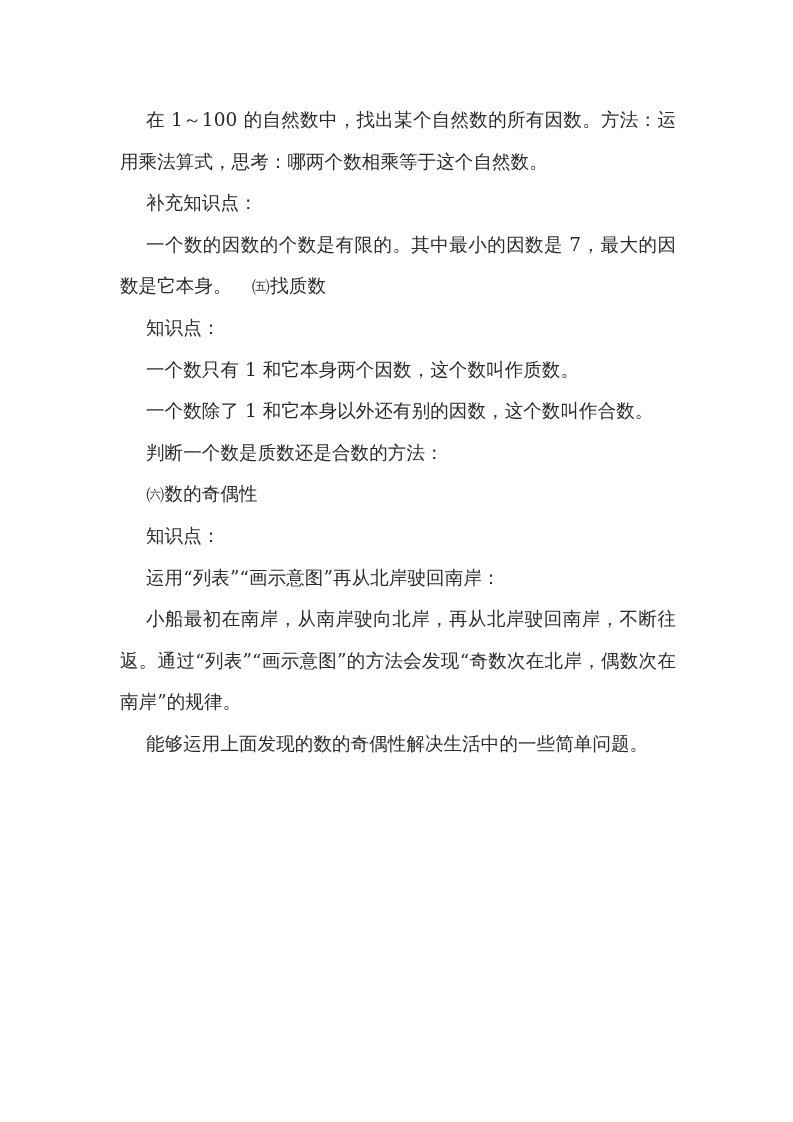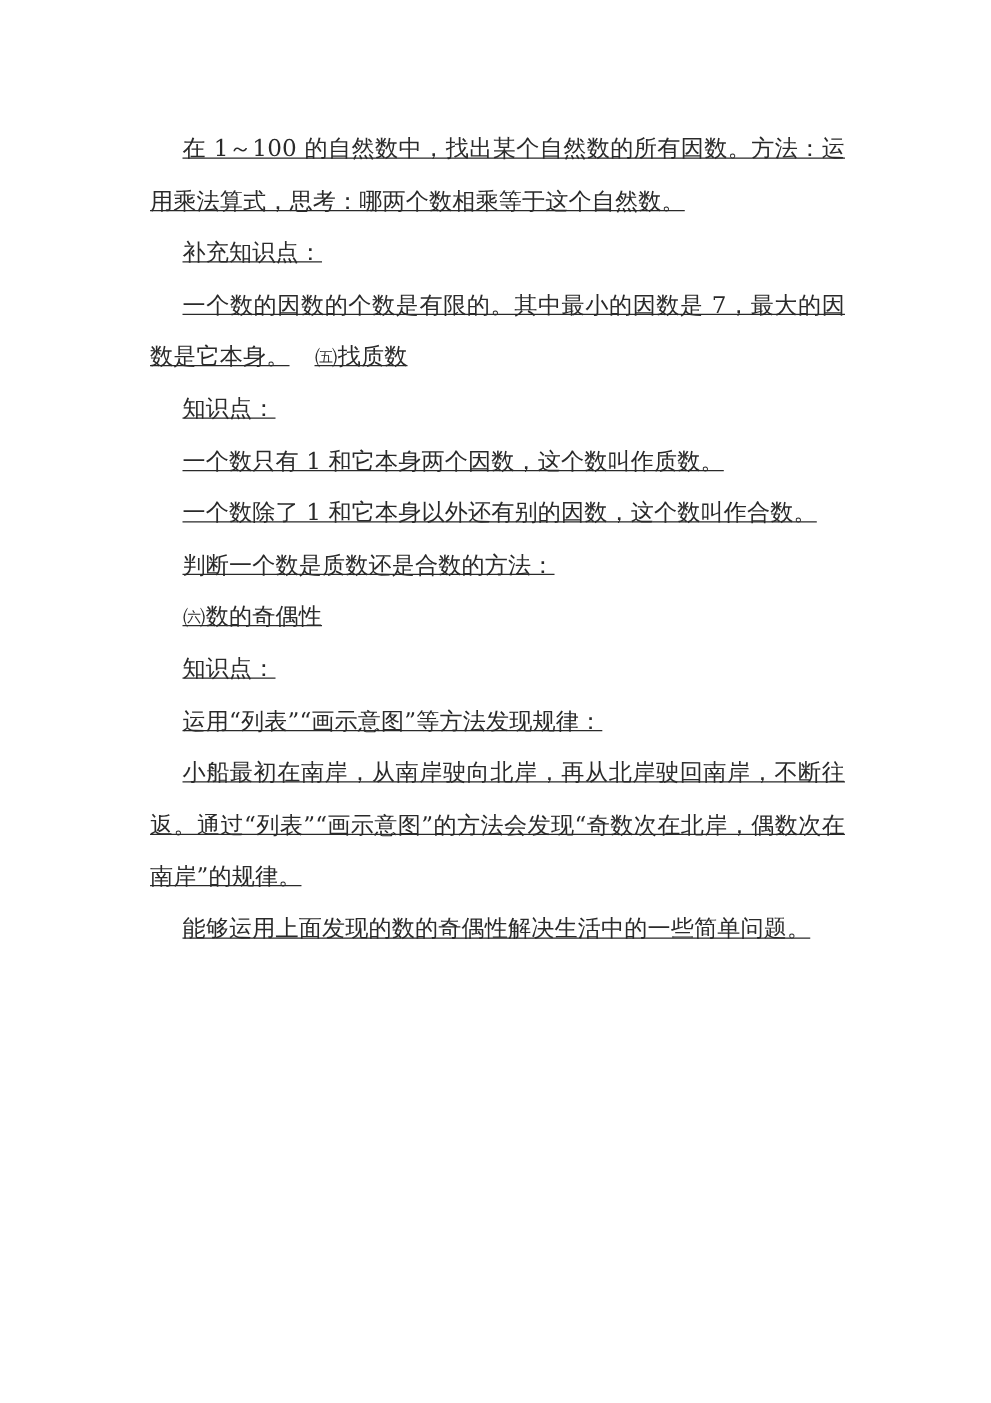--- a/index.html
+++ b/index.html
@@ -9,32 +9,32 @@
       left: 120px;
       top: 99px;
       width: 556px;
       font-family: "DejaVu Serif", "Liberation Serif", serif;
       font-size: 18.5px;
       line-height: 41.6px;
       color: #2a2a2a;
       letter-spacing: 0.1px;
     }
     .p { margin: 0; text-align: justify; text-align-last: left; }
-    .indent { text-indent: 26px; text-decoration: underline; }
+    .indent { text-indent: 26px; }
     .inline-heading { margin-left: 20px; }
   </style>
 </head>
 <body>
 
 <div class="page">
   <p class="p indent">在 1～100 的自然数中，找出某个自然数的所有因数。方法：运用乘法算式，思考：哪两个数相乘等于这个自然数。</p>
   <p class="p indent">补充知识点：</p>
   <p class="p indent"><span>一个数的因数的个数是有限的。其中最小的因数是 7，最大的因数是它本身。</span><span class="inline-heading">㈤找质数</span></p>
   <p class="p indent">知识点：</p>
   <p class="p indent">一个数只有 1 和它本身两个因数，这个数叫作质数。</p>
   <p class="p indent">一个数除了 1 和它本身以外还有别的因数，这个数叫作合数。</p>
   <p class="p indent">判断一个数是质数还是合数的方法：</p>
   <p class="p indent">㈥数的奇偶性</p>
   <p class="p indent">知识点：</p>
-  <p class="p indent">运用“列表”“画示意图”等方法发现规律：</p>
+  <p class="p indent">运用“列表”“画示意图”再从北岸驶回南岸：</p>
   <p class="p indent">小船最初在南岸，从南岸驶向北岸，再从北岸驶回南岸，不断往返。通过“列表”“画示意图”的方法会发现“奇数次在北岸，偶数次在南岸”的规律。</p>
   <p class="p indent">能够运用上面发现的数的奇偶性解决生活中的一些简单问题。</p>
 </div>
 
 </body></html>

